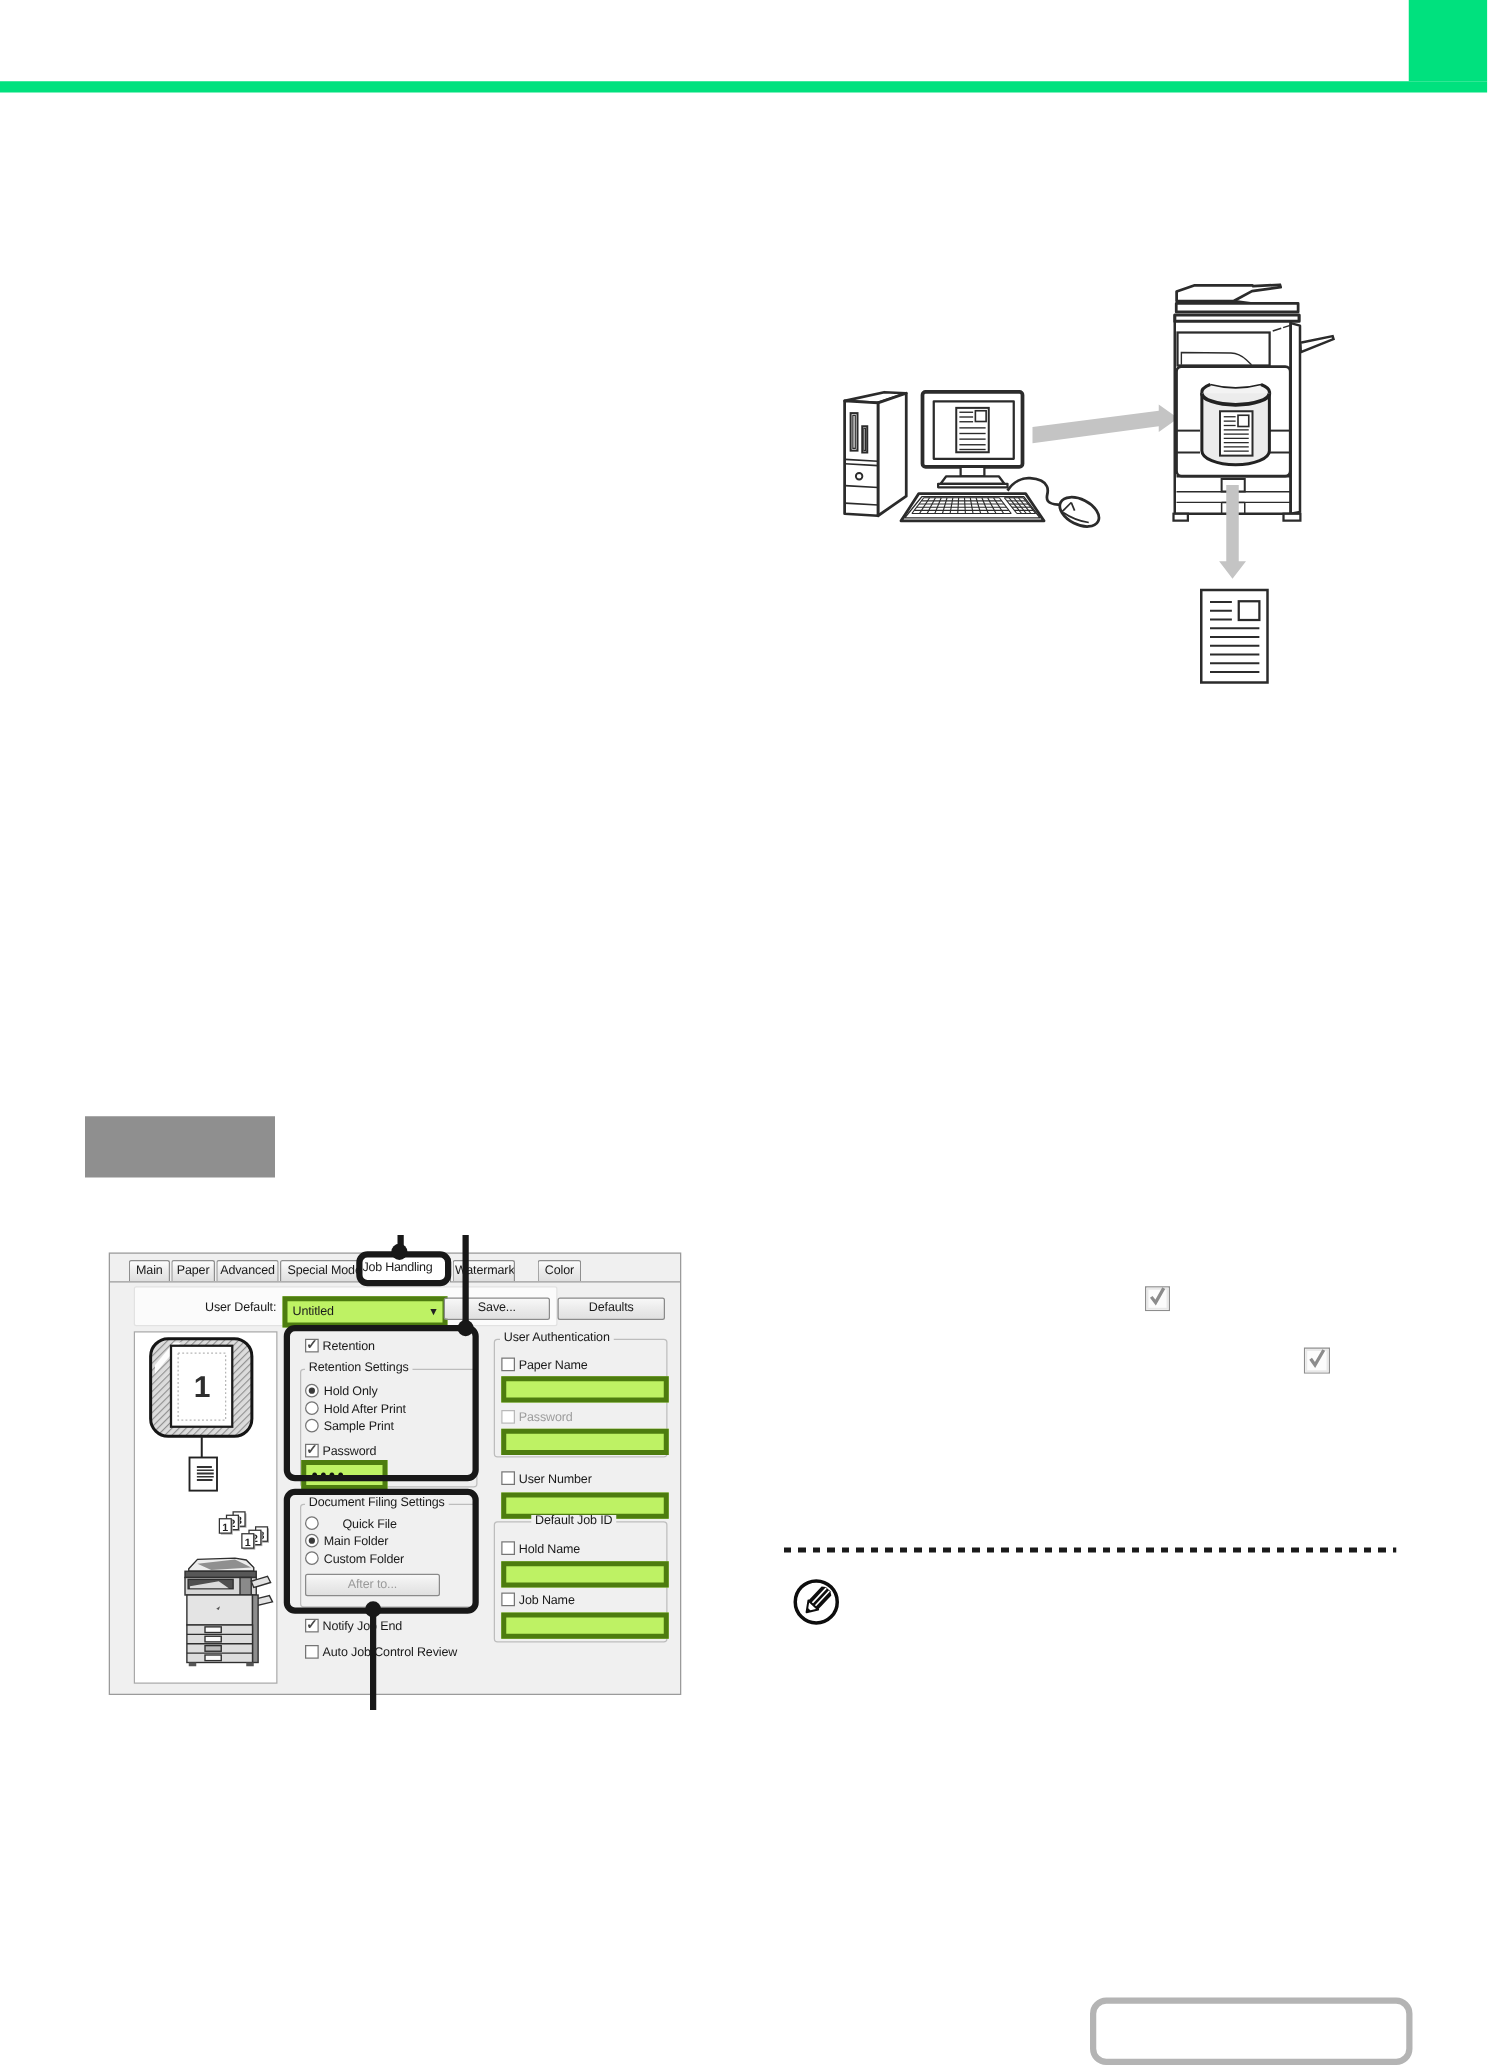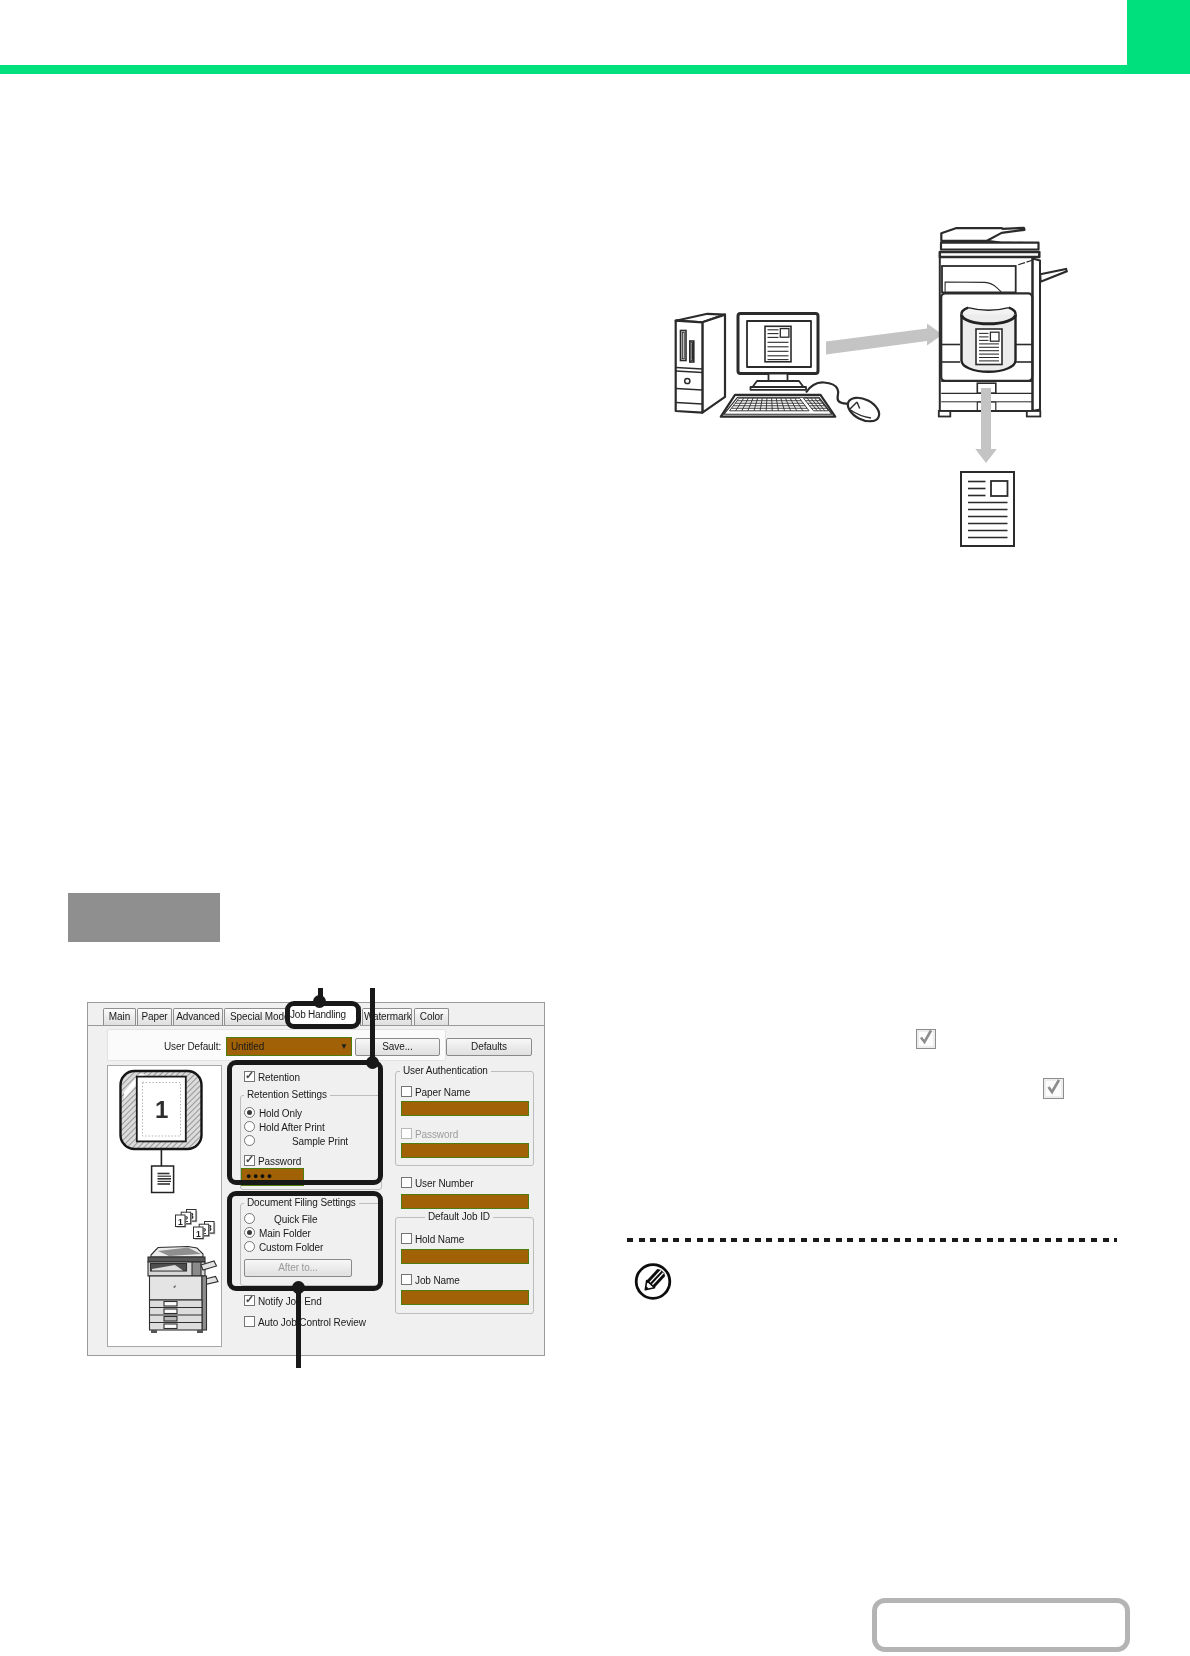--- a/index.html
+++ b/index.html
@@ -12,21 +12,21 @@
   .tab{position:absolute;top:5px;height:16px;background:linear-gradient(#fdfdfd,#ededed 45%,#dfdfdf);
        border:1px solid #8e8e8e;border-bottom:none;border-radius:2px 2px 0 0;
        text-align:center;line-height:16px;font-size:10px;overflow:hidden;white-space:nowrap;}
   .gbox{position:absolute;border:1px solid #bdbdbd;border-radius:3px;}
   .glab{position:absolute;background:#f0f0f0;padding:0 3px;line-height:10px;white-space:nowrap;}
   .cb{position:absolute;width:9px;height:9px;background:#fff;border:1px solid #757575;}
   .cb.chk::after{content:"\2713";position:absolute;left:0px;top:-3px;font-size:11px;color:#4a4a4a;font-weight:bold;}
   .cb.dis{border-color:#b9b9b9;}
   .rad{position:absolute;width:9px;height:9px;background:#fff;border:1px solid #757575;border-radius:50%;}
   .rad.sel::after{content:"";position:absolute;left:2px;top:2px;width:5px;height:5px;border-radius:50%;background:#3a3a3a;}
-  .fld{position:absolute;background:#a16207;border:1px solid #4d7c0f;}
+  .fld{position:absolute;background:#bef264;border:4px solid #4d7c0f;}
   .btn{position:absolute;background:linear-gradient(#f8f8f8,#ececec 45%,#e0e0e0);
        border:1px solid #8a8a8a;border-radius:2px;text-align:center;font-size:10px;color:#1a1a1a;}
   .lbl{position:absolute;white-space:nowrap;font-size:10px;line-height:11px;color:#1a1a1a;}
   .call{position:absolute;border:5px solid #181818;border-radius:9px;}
   .cline{position:absolute;width:5px;background:#181818;}
   .cdot{position:absolute;width:13px;height:13px;border-radius:50%;background:#181818;}
 </style>
 </head>
 <body>
 <div class="page">
@@ -220,21 +220,21 @@
     <div class="tab" style="left:49px;width:33px;">Paper</div>
 
     <div class="tab" style="left:85px;width:48px;">Advanced</div>
 
     <div class="tab" style="left:136px;width:65px;text-align:left;padding-left:5px;">Special Modes</div>
 
     <div class="tab" style="left:203px;width:68px;background:#fff;height:19px;top:3px;z-index:3;line-height:19px;">Job Handling</div>
 
     <div class="tab" style="left:274px;width:47px;text-align:left;padding-left:1px;">Watermarks</div>
 
-    <div class="tab" style="left:326px;width:33px;">Color</div>
+    <div class="tab" style="left:342px;width:33px;">Color</div>
 
     <div class="abs" style="left:0;top:22px;width:456px;height:0;border-top:1px solid #9a9a9a;"></div>
 
     <div class="abs" style="left:19px;top:26px;width:337px;height:30px;background:#fbfbfb;border:1px solid #e2e2e2;border-radius:2px;"></div>
 
     <div class="lbl" style="left:76px;top:38px;">User Default:</div>
 
     <div class="fld" style="left:138px;top:34px;width:124px;height:17px;">
       <span style="position:absolute;left:4px;top:3px;">Untitled</span>
       <span style="position:absolute;right:3px;top:3px;font-size:8.5px;color:#222;">▼</span>
@@ -329,21 +329,21 @@
     <div class="gbox" style="left:152px;top:92px;width:140px;height:93px;"></div>
     <div class="glab" style="left:156px;top:87px;">Retention Settings</div>
 
     <div class="rad sel" style="left:156px;top:104px;"></div>
     <div class="lbl" style="left:171px;top:105px;">Hold Only</div>
 
     <div class="rad" style="left:156px;top:118px;"></div>
     <div class="lbl" style="left:171px;top:119px;">Hold After Print</div>
 
     <div class="rad" style="left:156px;top:132px;"></div>
-    <div class="lbl" style="left:171px;top:133px;margin-left:33px;">Sample Print</div>
+    <div class="lbl" style="left:171px;top:133px;">Sample Print</div>
 
     <div class="cb chk" style="left:156px;top:152px;"></div>
     <div class="lbl" style="left:170px;top:153px;">Password</div>
 
     <div class="fld" style="left:153px;top:165px;width:61px;height:16px;">
       <span style="position:absolute;left:4px;top:2px;font-size:9px;letter-spacing:1.5px;color:#111;">●●●●</span>
     </div>
 
     <div class="gbox" style="left:152px;top:200px;width:140px;height:81px;"></div>
     <div class="glab" style="left:156px;top:195px;">Document Filing Settings</div>

